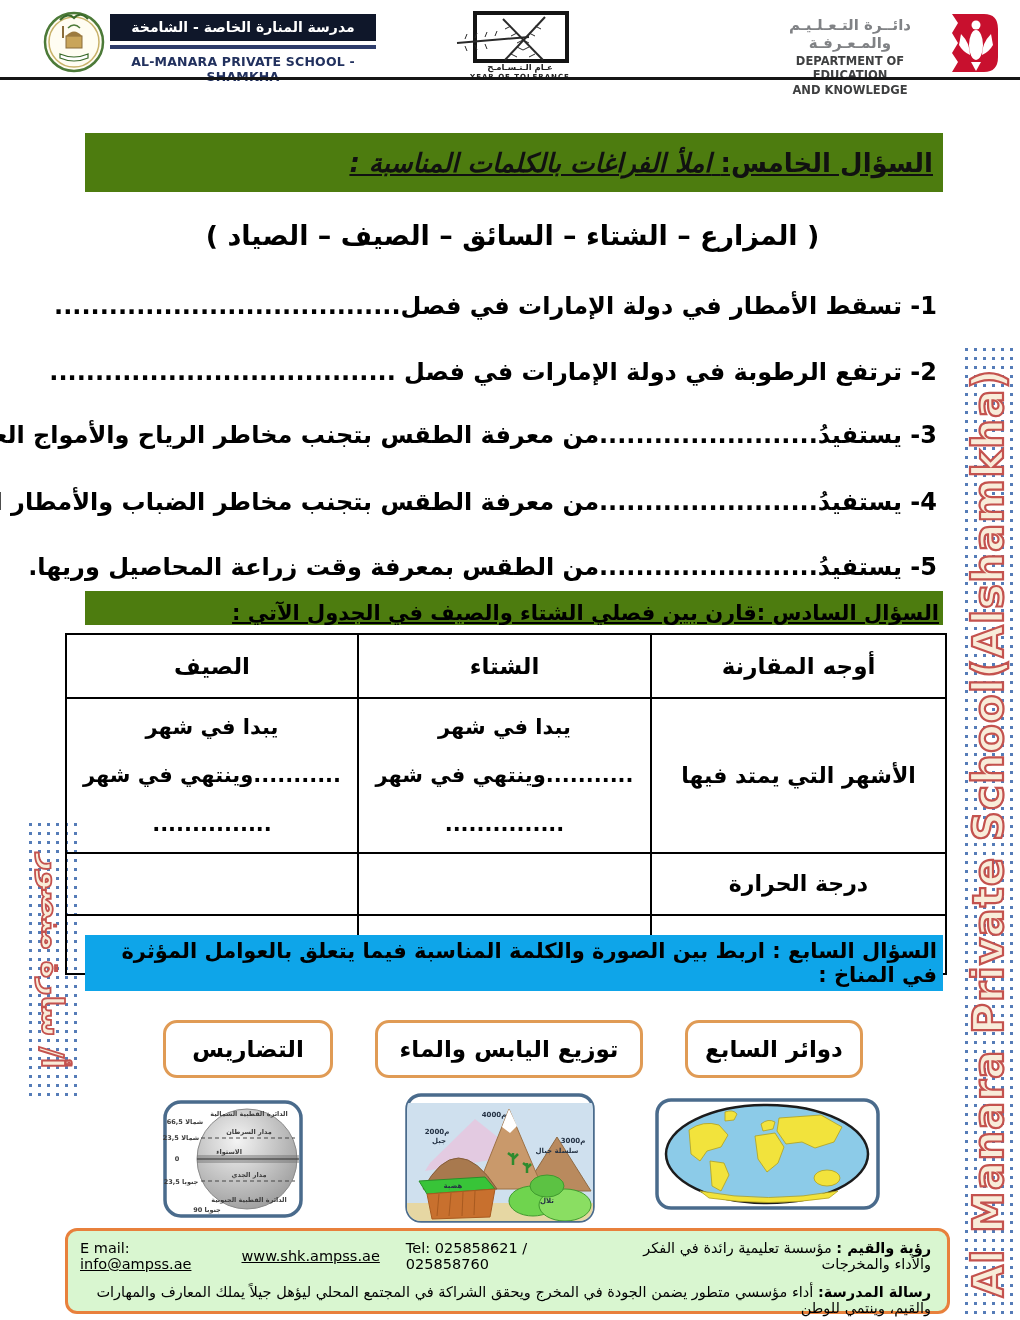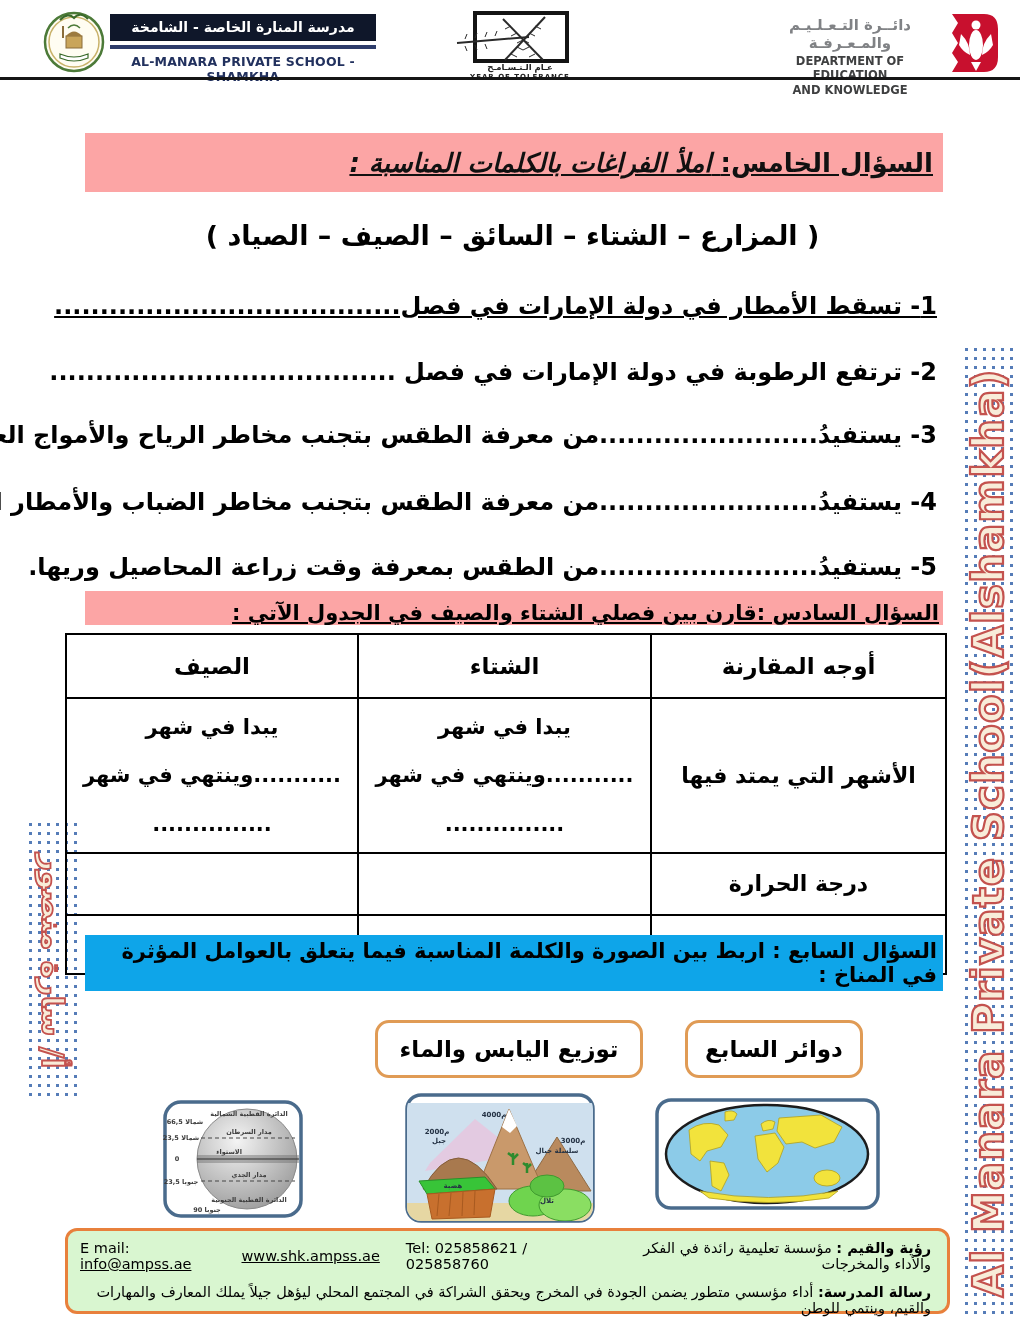--- a/index.html
+++ b/index.html
@@ -16,21 +16,21 @@
   .name-line { height:4px; background:#2d3c6b; margin-top:4px; }
   .name-en { color:#22315e; font-weight:800; font-size:12.5px; text-align:center; margin-top:5px; letter-spacing:.2px; }
   .tolerance { position:absolute; left:443px; top:10px; width:154px; height:72px; }
   .dept-block { position:absolute; left:762px; top:10px; width:242px; display:flex; align-items:flex-start; }
   .dept-text { width:176px; text-align:center; padding-top:6px; }
   .dept-ar { color:#808285; font-weight:700; font-size:15px; direction:rtl; }
   .dept-en { color:#3f4041; font-weight:700; font-size:11.5px; line-height:1.25; margin-top:2px; }
   .dept-emblem { width:60px; height:68px; margin-left:4px; }
 
   
-  .q-header { position:absolute; left:85px; width:858px; background:#fca5a5; direction:rtl; }
+  .q-header { position:absolute; left:85px; width:858px; background:#4d7c0f; direction:rtl; }
   .q5-header { top:133px; height:59px; display:flex; align-items:center; padding-right:10px; }
   .q5-header .t { font-size:26px; font-weight:800; color:#111; text-decoration:underline; }
   .q5-header .t i { font-style:italic; }
   .q6-header { top:591px; height:34px; display:flex; align-items:flex-end; padding-right:4px; }
   .q6-header .t { font-size:21px; font-weight:800; text-decoration:underline; }
   .q7-header { top:935px; height:56px; background:#0ea5e9; display:flex; align-items:center; padding-right:6px; }
   .q7-header .t { font-size:21px; font-weight:800; }
 
   .word-bank { position:absolute; left:85px; top:220px; width:855px; text-align:center;
                font-size:27px; font-weight:800; direction:rtl; color:#000; }
@@ -144,21 +144,21 @@
 
   <div class="q-header q5-header">
     <div class="t">
       <span>السؤال الخامس:</span>
       <i>املأ الفراغات بالكلمات المناسبة  :</i>
     </div>
   </div>
 
   <div class="word-bank">( المزارع – الشتاء – السائق – الصيف – الصياد  )</div>
 
-  <div class="q-item" style="top:292px;text-decoration:underline;">1- تسقط الأمطار في دولة الإمارات في فصل......................................</div>
+  <div class="q-item" style="top:292px;">1- تسقط الأمطار في دولة الإمارات في فصل......................................</div>
   <div class="q-item" style="top:358px;">2- ترتفع الرطوبة في دولة الإمارات في فصل ......................................</div>
   <div class="q-item" style="top:421px;">3- يستفيدُ........................من معرفة الطقس بتجنب مخاطر الرياح والأمواج العالية.</div>
   <div class="q-item" style="top:488px;">4- يستفيدُ........................من معرفة الطقس بتجنب مخاطر الضباب والأمطار الغزيرة</div>
   <div class="q-item" style="top:553px;">5- يستفيدُ........................من الطقس بمعرفة وقت زراعة المحاصيل وريها.</div>
 
   <div class="q-header q6-header">
     <div class="t">السؤال السادس :قارن بين فصلي الشتاء والصيف في الجدول الآتي  :</div>
   </div>
 
   <table class="cmp">
@@ -188,20 +188,21 @@
       <td></td>
       <td></td>
     </tr>
   </tbody>
     </table>
 
   <div class="q-header q7-header">
     <div class="t">السؤال السابع : اربط بين الصورة والكلمة المناسبة فيما يتعلق بالعوامل المؤثرة في المناخ  :</div>
   </div>
 
+  <div class="opt-box" style="left:163px; width:170px;">التضاريس</div>
   <div class="opt-box" style="left:375px; width:268px;">توزيع اليابس والماء</div>
   <div class="opt-box" style="left:685px; width:178px;">دوائر السابع</div>
 
   <svg class="img-card" style="left:163px; top:1100px;" width="140" height="118" viewBox="0 0 140 118">
     <defs>
       <radialGradient id="gg" cx="40%" cy="32%" r="75%">
         <stop offset="0%" stop-color="#f4f4f4"></stop>
           <stop offset="100%" stop-color="#9a9a9a"></stop>
       </radialGradient>
       <clipPath id="gclip">

